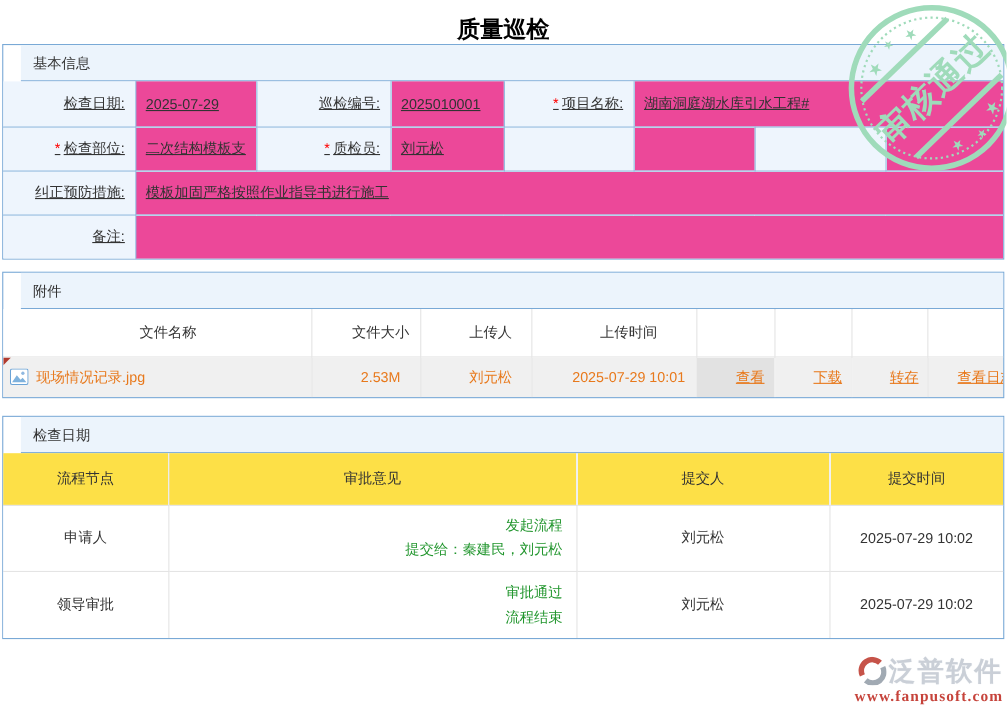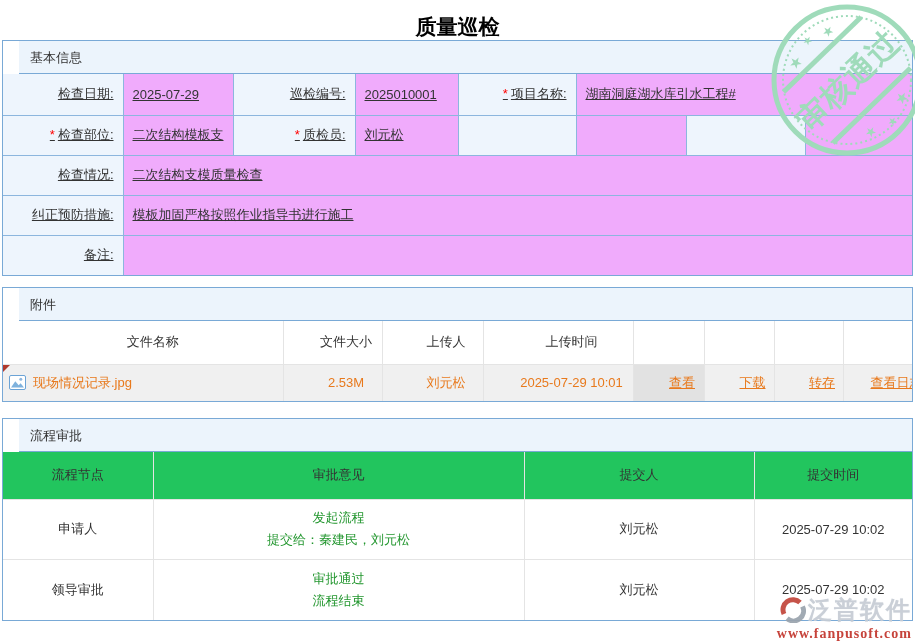--- a/index.html
+++ b/index.html
@@ -40,45 +40,45 @@
   
   .panel tr > *:first-child { border-left: none !important; }
   .panel tr > *:last-child  { border-right: none !important; }
   .panel tr:first-child > * { border-top: none !important; }
   .panel tr:last-child > *  { border-bottom: none !important; }
 
   
   .info-table td { border: 1px solid #8cb6de; height: 40px; padding: 2px 9px; overflow: hidden; white-space: nowrap; text-decoration: underline; }
   .info-table tr:first-child td { height: 41px; }
   .info-table td.lbl { background: #eef5fd; text-align: right; color: #333; }
-  .info-table td.val { background: #f0abfc; text-align: left; }
+  .info-table td.val { background: #ec4899; text-align: left; }
   .req { color: #ff0000; margin-right: 3px; font-size: 13px; }
 
   
   .att-table th, .att-table td { border: 1px solid #e4e4e4; font-weight: normal; overflow: hidden; white-space: nowrap; padding-left: 27px; }
   .att-table th { height: 43px; background: #fff; text-align: center; color: #333; }
   .att-table th.name-col { text-align: center; padding-left: 20px; }
   .att-table td { height: 37px; background: #f0f0f0; text-align: center; color: #e8791c; }
   .att-table td.file-cell { text-align: center; padding-left: 6px; position: relative; }
   .corner-flag {
     position: absolute; top: 0; left: 0; width: 0; height: 0;
     border-top: 7px solid #b03a2e; border-right: 7px solid transparent;
   }
   .file-cell-inner { display: flex; align-items: center; gap: 7px; }
   .file-link { color: #e8791c; text-decoration: none; cursor: pointer; }
   .action-link { color: #e8791c; text-decoration: underline; cursor: pointer; }
   .att-table td.action-view { background: #e2e2e2; }
 
   
   .appr-table th, .appr-table td { border: 1px solid #e4e4e4; font-weight: normal; overflow: hidden; }
-  .appr-table th { height: 47px; background: #22c55e; text-align: center; color: #333; }
+  .appr-table th { height: 47px; background: #fde047; text-align: center; color: #333; }
   .appr-table td { text-align: center; background: #fff; color: #333; }
   .appr-table tr.r1 td { height: 60px; }
   .appr-table tr.r2 td { height: 61px; }
-  .appr-table td.opinion { text-align: center; padding: 6px 12px; }
+  .appr-table td.opinion { text-align: right; padding: 6px 12px; }
   .opinion-line { color: #22962e; line-height: 22px; font-size: 13px; }
 
   
   .stamp { position: absolute; left: 770px; top: 1px; pointer-events: none; }
 
   
   .watermark { position: absolute; right: 3px; bottom: 2px; text-align: right; opacity: 0.92; pointer-events: none; }
   .wm-top { display: flex; align-items: center; justify-content: flex-end; gap: 2px; }
   .wm-brand { font-size: 24px; font-weight: bold; color: #c6ccd4; letter-spacing: 2px;
               text-shadow: 0 0 1px #dfe3e8; }
@@ -115,24 +115,20 @@
       <td class="lbl"><span class="req">*</span><span>检查部位:</span></td>
       <td class="val">二次结构模板支</td>
       <td class="lbl"><span class="req">*</span><span>质检员:</span></td>
       <td class="val">刘元松</td>
       <td class="lbl"></td>
       <td class="val"></td>
       <td class="lbl"></td>
       <td class="val"></td>
     </tr>
     <tr>
-      <td class="lbl"><span>检查情况:</span></td>
-      <td class="val" colspan="7">二次结构支模质量检查</td>
-    </tr>
-    <tr>
       <td class="lbl"><span>纠正预防措施:</span></td>
       <td class="val" colspan="7">模板加固严格按照作业指导书进行施工</td>
     </tr>
     <tr>
       <td class="lbl"><span>备注:</span></td>
       <td class="val" colspan="7"></td>
     </tr>
   </tbody>
     </table>
 </section>
@@ -179,21 +175,21 @@
       <td class="action-view"><a class="action-link">查看</a></td>
       <td><a class="action-link">下载</a></td>
       <td><a class="action-link">转存</a></td>
       <td><a class="action-link">查看日志</a></td>
     </tr>
   </tbody>
     </table>
 </section>
 
 <section class="panel panel-3">
-  <div class="panel-header">流程审批</div>
+  <div class="panel-header">检查日期</div>
   <table class="appr-table">
     <colgroup>
       <col style="width:150px">
         <col style="width:371px">
         <col style="width:230px">
         <col>
     </colgroup>
     <tbody>
         <tr>
       <th>流程节点</th>

